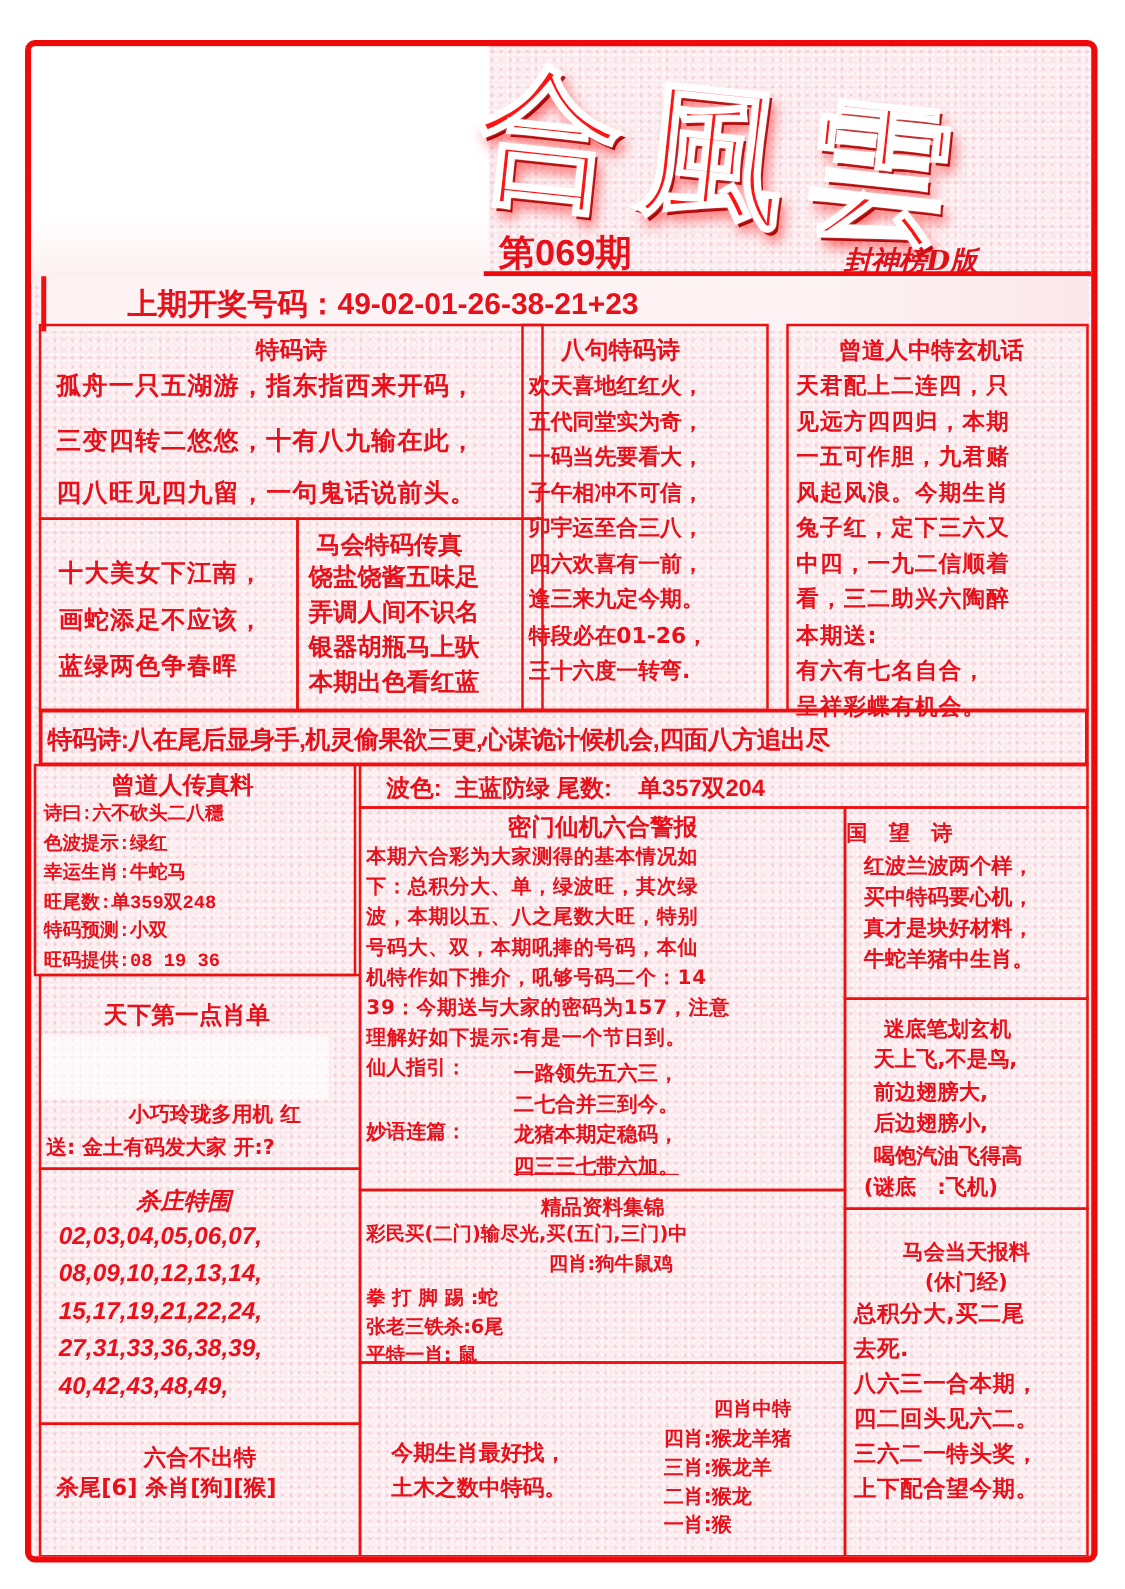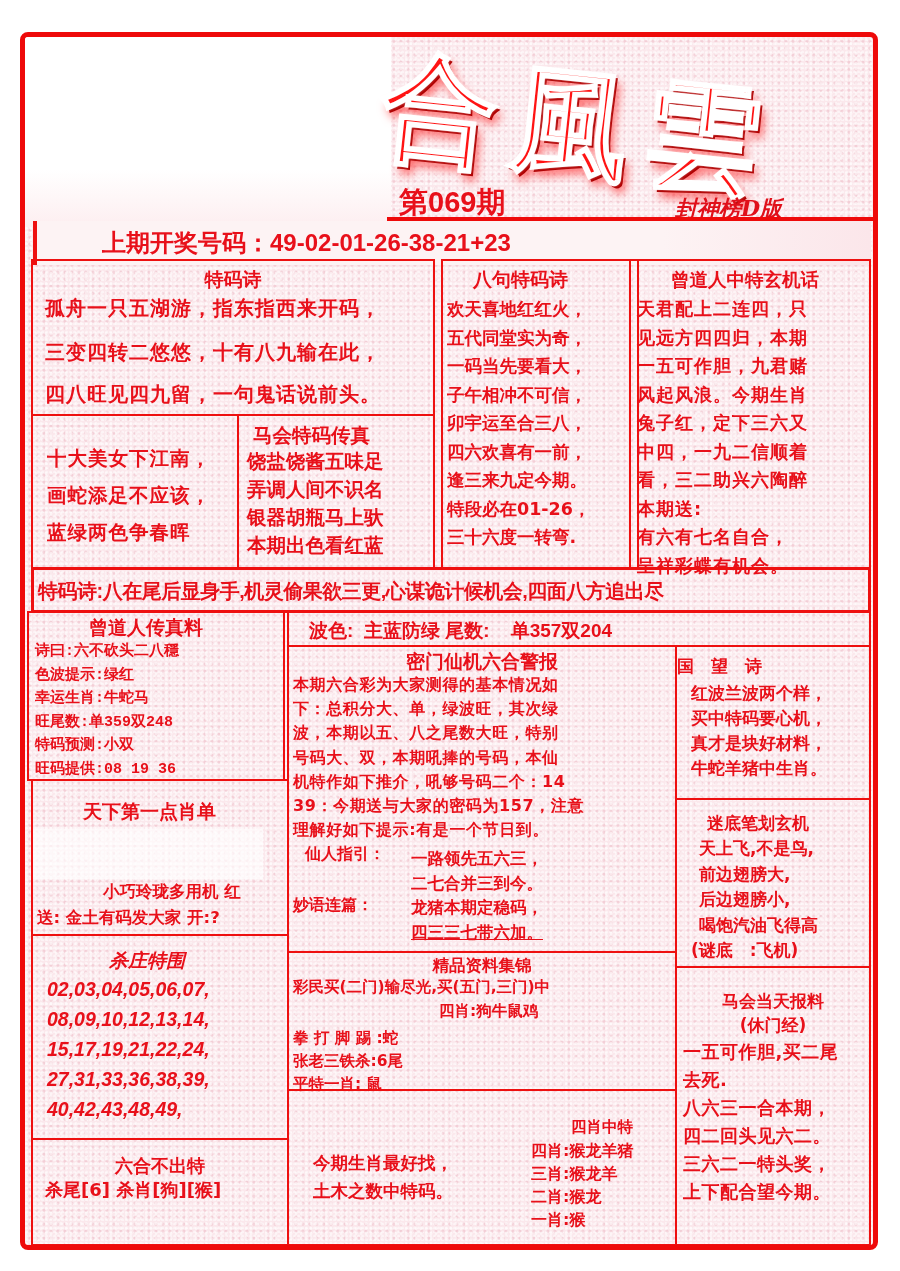--- a/index.html
+++ b/index.html
@@ -68,21 +68,21 @@
     <span>上期开奖号码：</span><span>49-02-01-26-38-21+23</span>
   </div>
 
   <div class="cell" style="left:6px;top:222px;width:404px;height:157px;font-family:Liberation Mono, monospace;">
     <div class="txt abs" style="left:0;width:400px;text-align:center;top:6px;font-size:19px;">特码诗</div>
     <div class="txt abs" style="left:12px;top:34px;font-size:20px;letter-spacing:1px;">孤舟一只五湖游，指东指西来开码，</div>
     <div class="txt abs" style="left:12px;top:78px;font-size:20px;letter-spacing:1px;">三变四转二悠悠，十有八九输在此，</div>
     <div class="txt abs" style="left:12px;top:120px;font-size:20px;letter-spacing:1px;">四八旺见四九留，一句鬼话说前头。</div>
   </div>
 
-  <div class="cell" style="left:416px;top:222px;width:198px;height:310px;">
+  <div class="cell" style="left:392px;top:222px;width:198px;height:310px;">
     <div class="txt abs" style="left:30px;top:6px;font-size:19px;">八句特码诗</div>
     <div class="abs" style="left:4px;top:34px;line-height:28.5px;font-size:17.5px;">
       <div class="txt">欢天喜地红红火，</div>
       <div class="txt">五代同堂实为奇，</div>
       <div class="txt">一码当先要看大，</div>
       <div class="txt">子午相冲不可信，</div>
       <div class="txt">卯宇运至合三八，</div>
       <div class="txt">四六欢喜有一前，</div>
       <div class="txt">逢三来九定今期。</div>
       <div class="txt">特段必在01-26，</div>
@@ -150,21 +150,21 @@
     <div class="txt abs" style="left:0;width:386px;text-align:center;top:2px;font-size:19px;">密门仙机六合警报</div>
     <div class="abs" style="left:4px;top:26px;line-height:24.2px;font-size:16px;letter-spacing:0.6px;">
       <div class="txt">本期六合彩为大家测得的基本情况如</div>
       <div class="txt">下：总积分大、单，绿波旺，其次绿</div>
       <div class="txt">波，本期以五、八之尾数大旺，特别</div>
       <div class="txt">号码大、双，本期吼捧的号码，本仙</div>
       <div class="txt">机特作如下推介，吼够号码二个：14</div>
       <div class="txt">39：今期送与大家的密码为157，注意</div>
       <div class="txt">理解好如下提示:有是一个节日到。</div>
     </div>
-    <div class="txt abs" style="left:16px;top:197px;font-size:16px;text-align:right;">仙人指引：</div>
+    <div class="txt abs" style="left:4px;top:197px;font-size:16px;text-align:right;">仙人指引：</div>
     <div class="abs" style="left:122px;top:199px;line-height:25px;font-size:16.5px;">
       <div class="txt">一路领先五六三，</div>
       <div class="txt">二七合并三到今。</div>
     </div>
     <div class="txt abs" style="left:4px;top:248px;font-size:16px;">妙语连篇：</div>
     <div class="abs" style="left:122px;top:248px;line-height:25px;font-size:16.5px;">
       <div class="txt">龙猪本期定稳码，</div>
       <div class="txt" style="text-decoration:underline;">四三三七带六加。</div>
     </div>
   </div>
@@ -216,21 +216,21 @@
       <div class="txt">拳 打 脚 踢 :蛇</div>
       <div class="txt">张老三铁杀:6尾</div>
       <div class="txt">平特一肖: 鼠</div>
     </div>
   </div>
 
   <div class="cell" style="left:650px;top:929px;width:196px;height:280px;">
     <div class="txt abs" style="left:0;width:192px;text-align:center;top:22px;font-size:17px;">马会当天报料</div>
     <div class="txt abs" style="left:0;width:192px;text-align:center;top:46px;font-size:17px;">(休门经)</div>
     <div class="abs" style="left:6px;top:70px;line-height:28px;font-size:18px;letter-spacing:0.5px;">
-      <div class="txt">一五可作胆,买二尾</div>
+      <div class="txt">总积分大,买二尾</div>
       <div class="txt">去死.</div>
       <div class="txt">八六三一合本期，</div>
       <div class="txt">四二回头见六二。</div>
       <div class="txt">三六二一特头奖，</div>
       <div class="txt">上下配合望今期。</div>
     </div>
   </div>
 
   <div class="cell" style="left:6px;top:1101px;width:258px;height:108px;">
     <div class="txt abs" style="left:0;width:254px;text-align:center;top:14px;font-size:18px;">六合不出特</div>

